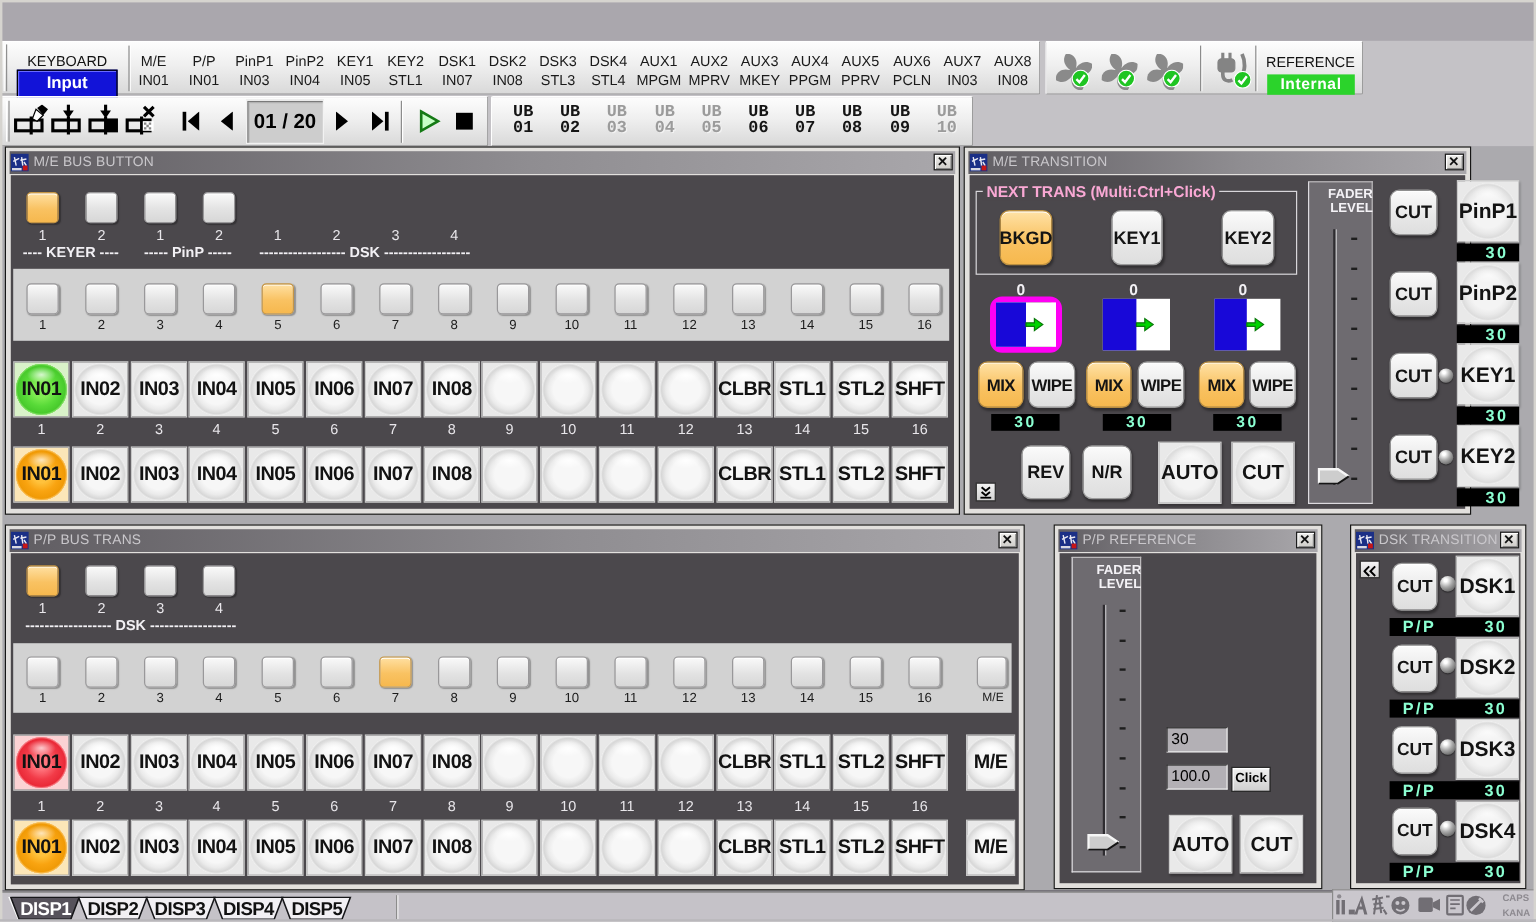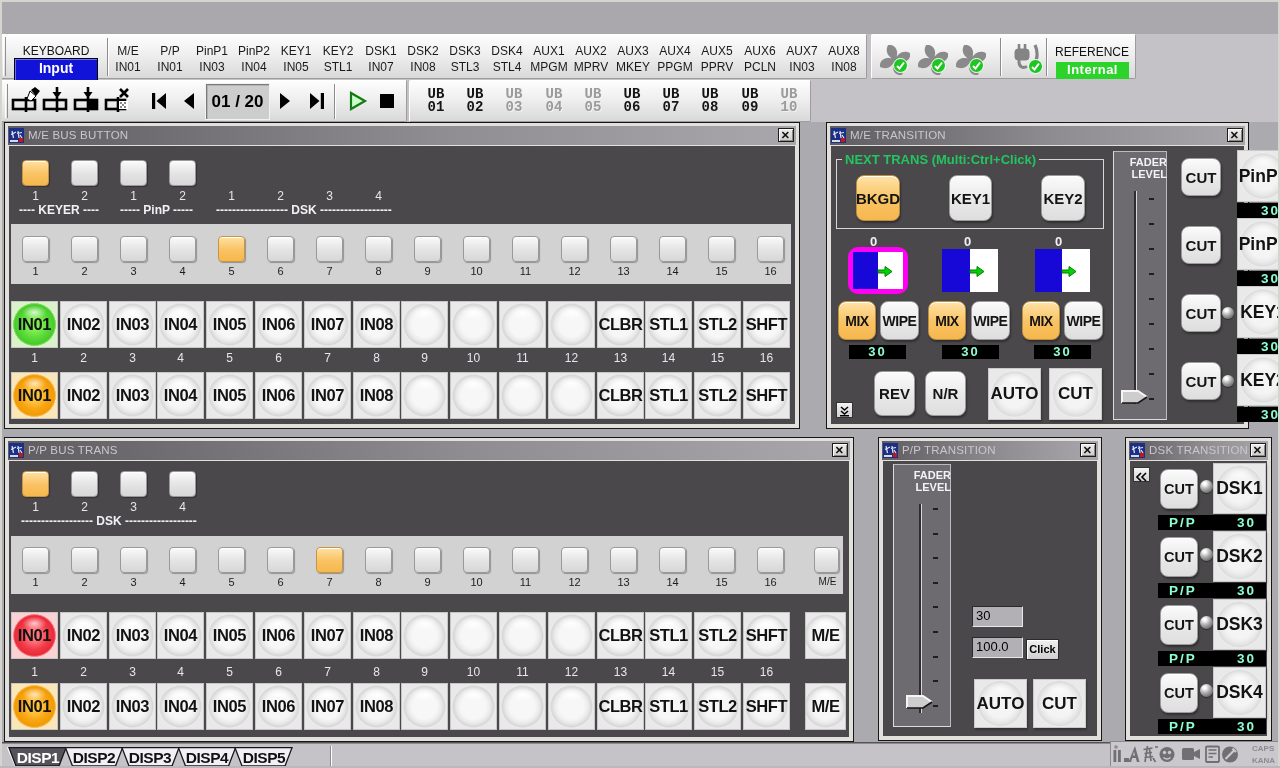--- a/index.html
+++ b/index.html
@@ -294,34 +294,34 @@
 <div class="bus" style="left:392px;top:226px"></div>
 <div class="bus" style="left:441px;top:226px"></div>
 <div class="bus" style="left:490px;top:226px"></div>
 <div class="bus" style="left:539px;top:226px"></div>
 <div class="bus" style="left:588px;top:226px">CLBR</div>
 <div class="bus" style="left:636px;top:226px">STL1</div>
 <div class="bus" style="left:685px;top:226px">STL2</div>
 <div class="bus" style="left:734px;top:226px">SHFT</div>
 </div>
     </div>
-<div class="win" style="left:826px;top:122px;width:423px;height:307px" id="w2">
+<div class="win" style="left:803px;top:122px;width:423px;height:307px" id="w2">
 <div class="wt">
         <svg class="abs" style="left:1px;top:2px" width="15" height="15">
           <rect width="15" height="15" fill="#1b2f86"></rect>
           <path d="M3 3 L4.5 10 M2 6.5 L7 4 M9 3 L10 10 M8 5.5 L13 4.5 M11 7 L13 10" stroke="#e8e8f2" stroke-width="1.2" fill="none"></path>
           <rect x="10" y="10" width="4" height="4" fill="#c81616"></rect>
           <rect x="1" y="12" width="8" height="2" fill="#d8d8e2"></rect>
         </svg>
         <span class="tt" style="letter-spacing:0.2px;font-size:11.5px">M/E TRANSITION</span>
         <div class="xb">✕</div>
       </div>
 <div class="wc">
 <div class="abs" style="left:5px;top:13px;width:268px;height:70px;border:1px solid #d8d6da"></div>
-<div class="abs" style="left:11px;top:6px;background:#4b484c;padding:0 3px;color:#22c55e;font-weight:bold;font-size:13px;white-space:nowrap">NEXT TRANS (Multi:Ctrl+Click)</div>
+<div class="abs" style="left:11px;top:6px;background:#4b484c;padding:0 3px;color:#f9a8d4;font-weight:bold;font-size:13px;white-space:nowrap">NEXT TRANS (Multi:Ctrl+Click)</div>
 <div class="rb on" style="left:25px;top:29px;width:44px;height:46px;font-size:15px">BKGD</div>
 <div class="rb" style="left:118px;top:29px;width:43px;height:46px;font-size:15px">KEY1</div>
 <div class="rb" style="left:210px;top:29px;width:44px;height:46px;font-size:15px">KEY2</div>
 <div class="wlab" style="left:39px;top:88px;font-size:13px">0</div>
 <div class="wlab" style="left:133px;top:88px;font-size:13px">0</div>
 <div class="wlab" style="left:224px;top:88px;font-size:13px">0</div>
 <div class="abs" style="left:17px;top:101px;width:60px;height:47px;border:5px solid #ff00f4;border-radius:10px"></div>
 <div class="abs" style="left:22px;top:106px;width:50px;height:37px;background:#fff"></div>
 <div class="abs" style="left:22px;top:106px;width:25px;height:37px;background:#1808d8"></div>
 <div class="abs" style="left:46px;top:118px"><svg width="16" height="13" viewBox="0 0 16 13">
@@ -496,21 +496,21 @@
 </div>
     </div>
 <div class="win" style="left:878px;top:437px;width:224px;height:304px" id="w4">
 <div class="wt">
         <svg class="abs" style="left:1px;top:2px" width="15" height="15">
           <rect width="15" height="15" fill="#1b2f86"></rect>
           <path d="M3 3 L4.5 10 M2 6.5 L7 4 M9 3 L10 10 M8 5.5 L13 4.5 M11 7 L13 10" stroke="#e8e8f2" stroke-width="1.2" fill="none"></path>
           <rect x="10" y="10" width="4" height="4" fill="#c81616"></rect>
           <rect x="1" y="12" width="8" height="2" fill="#d8d8e2"></rect>
         </svg>
-        <span class="tt" style="letter-spacing:0.2px;font-size:11.5px">P/P TRANSITION</span>
+        <span class="tt" style="letter-spacing:0.2px;font-size:11.5px">P/P REFERENCE</span>
         <div class="xb">✕</div>
       </div>
 <div class="wc">
 <div class="fpanel" style="left:10px;top:3px;width:58px;height:263px"></div>
 <div class="ftxt" style="left:10px;top:8px;width:58px">FADER<br>LEVEL</div>
 <div class="track" style="left:36px;top:43px;height:209px"></div>
 <div class="tick" style="left:50px;top:47px"></div>
 <div class="tick" style="left:50px;top:72px"></div>
 <div class="tick" style="left:50px;top:96px"></div>
 <div class="tick" style="left:50px;top:121px"></div>

